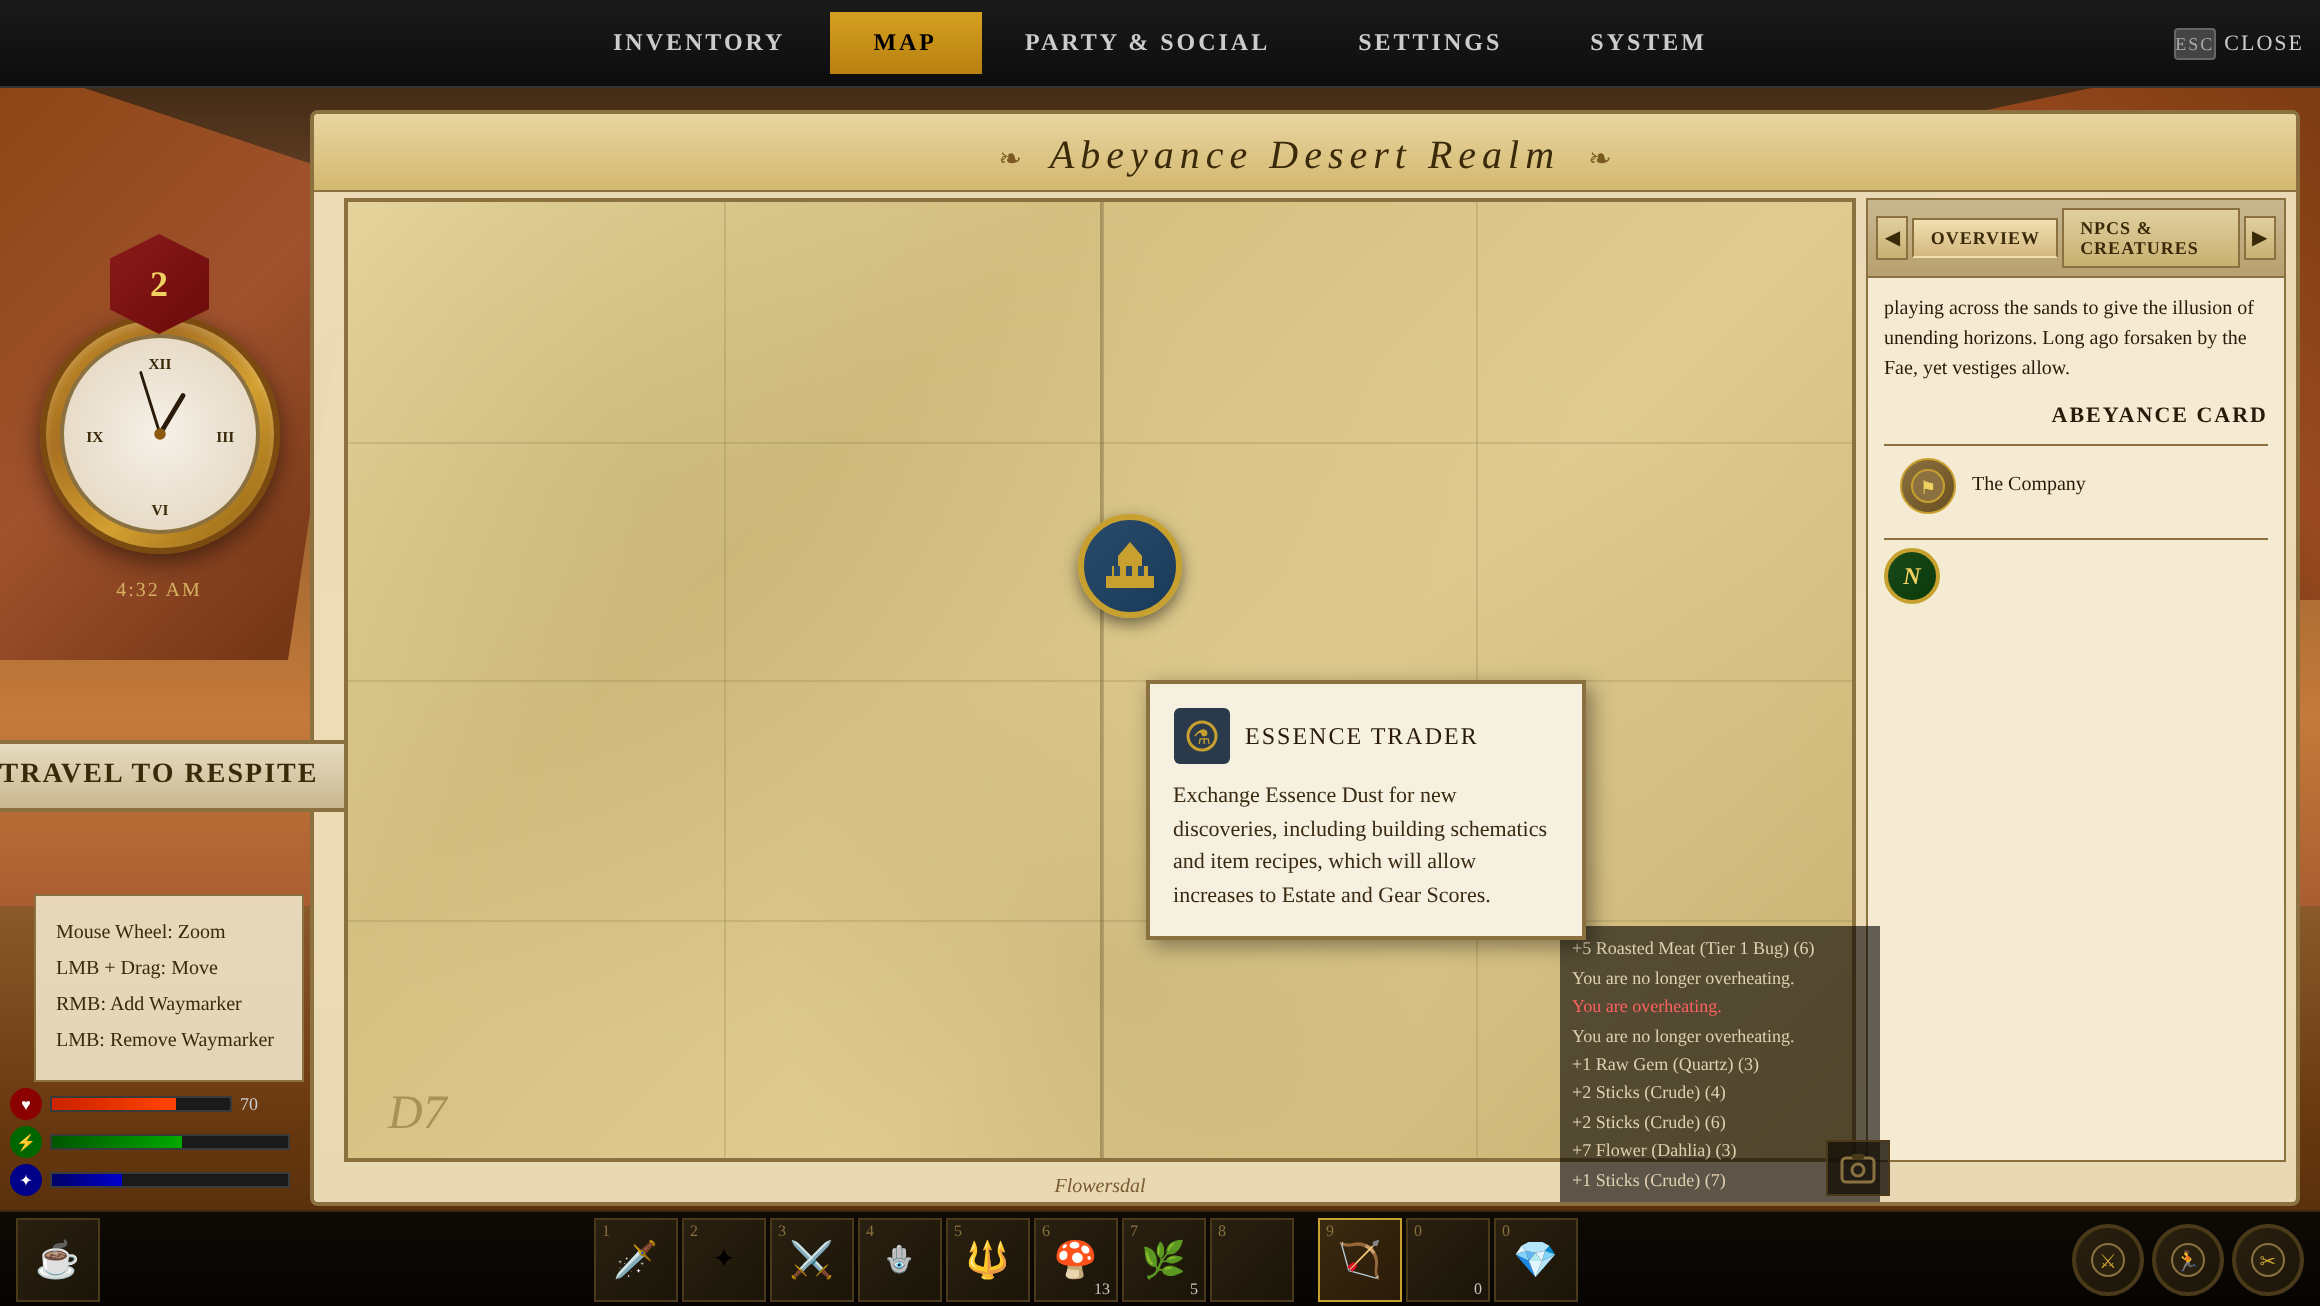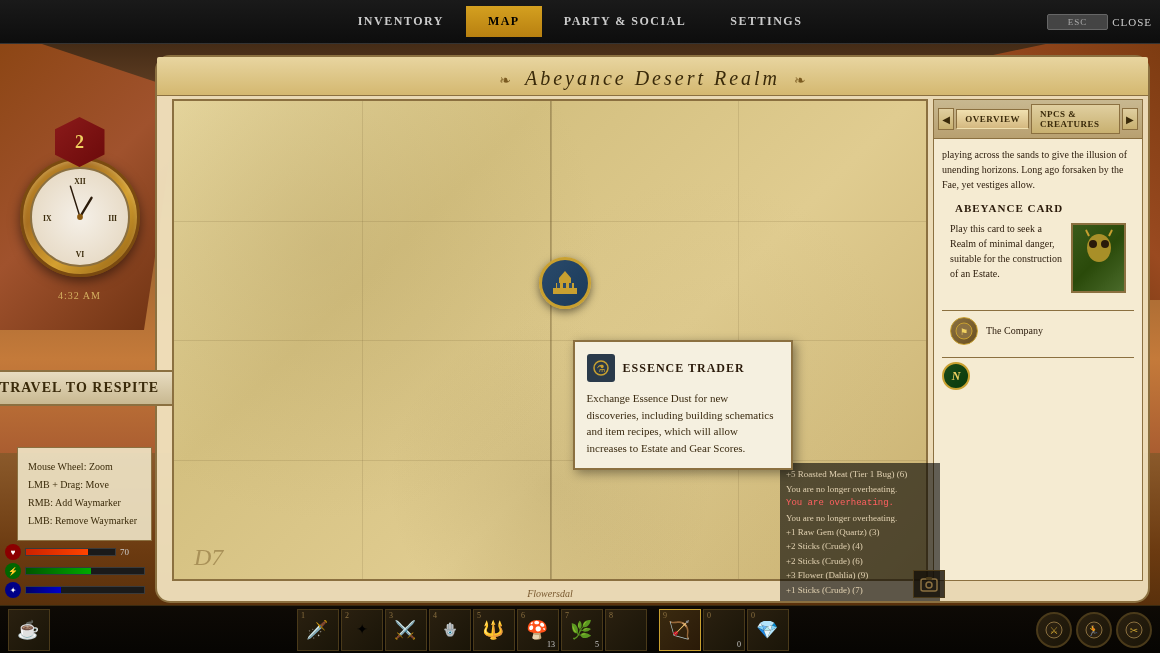--- a/index.html
+++ b/index.html
@@ -88,35 +88,35 @@
       letter-spacing: 1px;
       cursor: pointer;
       background: none;
       border: none;
       font-family: 'Georgia', serif;
     }
     .esc-badge {
       background: #444;
       color: #aaa;
       font-size: 9px;
-      padding: 2px 20px;
+      padding: 2px 0;
       border-radius: 2px;
       border: 1px solid #666;
     }
 
     
     .main-panel {
       position: absolute;
       top: 55px;
       left: 155px;
       right: 10px;
       bottom: 50px;
       background: rgba(240,225,190,0.95);
       border: 2px solid #8b7040;
-      border-radius: 15px;
+      border-radius: 4px;
     }
 
     
     .panel-header {
       text-align: center;
       padding: 10px 0 5px;
       border-bottom: 1px solid #8b7040;
       background: linear-gradient(180deg, #e8d5a0 0%, #d4b870 100%);
       border-radius: 2px 2px 0 0;
     }
@@ -351,21 +351,21 @@
       border-radius: 3px;
       display: flex;
       align-items: center;
       justify-content: center;
       color: #c8a030;
       font-size: 14px;
       flex-shrink: 0;
     }
     .tooltip-title {
       font-size: 12px;
-      font-weight: bold;
+      font-weight: normal;
       letter-spacing: 1px;
       color: #2a1a0a;
       text-transform: uppercase;
     }
     .tooltip-body {
       font-size: 11px;
       color: #3a2a10;
       line-height: 1.5;
     }
 
@@ -419,22 +419,23 @@
       font-size: 10px;
       color: #2a1a0a;
       line-height: 1.5;
       overflow: hidden;
     }
     .rp-section-title {
       font-size: 11px;
       font-weight: bold;
       letter-spacing: 1px;
       color: #2a1a0a;
-      margin: 8px 13px 4px;
+      margin: 8px 0 4px;
       text-transform: uppercase;
+      text-align: right;
     }
 
     
     .company-marker {
       display: flex;
       align-items: center;
       gap: 8px;
       padding: 6px 8px;
       border-top: 1px solid #8b7040;
       margin-top: 5px;
@@ -582,21 +583,21 @@
       position: absolute;
       right: 220px;
       bottom: 52px;
       width: 160px;
       background: rgba(0,0,0,0.6);
       padding: 4px 6px;
       font-size: 9px;
       color: #ccc;
       line-height: 1.6;
     }
-    .chat-log .highlight { color: #ff6060; font-family: Liberation Mono, monospace; }
+    .chat-log .highlight { color: #ff6060; }
     .chat-log .normal { color: #e0d0b0; }
 
     
     .screenshot-icon {
       position: absolute;
       bottom: 55px;
       right: 215px;
       width: 32px;
       height: 28px;
       background: rgba(20,15,8,0.8);
@@ -662,20 +663,21 @@
   <div class="bg-cliff-left"></div>
   <div class="bg-cliff-right"></div>
   <div class="bg-ground"></div>
 </div>
 
 <nav class="top-nav">
   <button class="nav-btn">INVENTORY</button>
   <button class="nav-btn active">MAP</button>
   <button class="nav-btn">PARTY &amp; SOCIAL</button>
   <button class="nav-btn">SETTINGS</button>
+  <button class="nav-btn">SYSTEM</button>
   <button class="close-btn">
     <span class="esc-badge">ESC</span>
     <span>CLOSE</span>
   </button>
 </nav>
 
 <div class="main-panel">
 
   <div class="panel-header">
     <span class="panel-title-ornament">❧</span>
@@ -769,36 +771,20 @@
       <div class="rp-nav-arrow">◀</div>
       <div class="rp-tab active">OVERVIEW</div>
       <div class="rp-tab">NPCS &amp; CREATURES</div>
       <div class="rp-nav-arrow">▶</div>
     </div>
     <div class="rp-content">
       <p>playing across the sands to give the illusion of unending horizons. Long ago forsaken by the Fae, yet vestiges allow.</p>
 
       <div class="rp-section-title">ABEYANCE CARD</div>
 
-      <div class="card-section clearfix">
-        <div class="card-image">
-          <div class="card-face">
-            <svg width="40" height="50" viewBox="0 0 40 50">
-
-              <ellipse cx="20" cy="20" rx="12" ry="14" fill="#c8a030" opacity="0.8"></ellipse>
-              <circle cx="14" cy="16" r="4" fill="#2a1a0a"></circle>
-              <circle cx="26" cy="16" r="4" fill="#2a1a0a"></circle>
-
-              <path d="M10,8 Q6,0 8,4" stroke="#c8a030" stroke-width="2" fill="none"></path>
-              <path d="M30,8 Q34,0 32,4" stroke="#c8a030" stroke-width="2" fill="none"></path>
-            </svg>
-          </div>
-        </div>
-        <p>Play this card to seek a Realm of minimal danger, suitable for the construction of an Estate.</p>
-      </div>
 
       <div class="company-marker">
         <div class="company-icon">
           <svg width="18" height="18" viewBox="0 0 18 18">
             <circle cx="9" cy="9" r="8" fill="#8b7040" stroke="#c8a030" stroke-width="1"></circle>
             <text x="9" y="13" text-anchor="middle" font-size="9" fill="#f0d060">⚑</text>
           </svg>
         </div>
         <span>The Company</span>
       </div>
@@ -812,21 +798,21 @@
 </div>
 
 <div class="chat-log">
   <div class="normal">+5 Roasted Meat (Tier 1 Bug) (6)</div>
   <div class="normal">You are no longer overheating.</div>
   <div class="highlight">You are overheating.</div>
   <div class="normal">You are no longer overheating.</div>
   <div class="normal">+1 Raw Gem (Quartz) (3)</div>
   <div class="normal">+2 Sticks (Crude) (4)</div>
   <div class="normal">+2 Sticks (Crude) (6)</div>
-  <div class="normal">+3 Flower (Dahlia) (9)</div>
+  <div class="normal">+7 Flower (Dahlia) (3)</div>
   <div class="normal">+1 Sticks (Crude) (7)</div>
 </div>
 
 <div class="status-bars">
   <div class="status-bar-row">
     <div class="status-icon">♥</div>
     <div class="status-bar-bg">
       <div class="status-bar-fill" style="width:70%"></div>
     </div>
     <span class="status-value">70</span>

